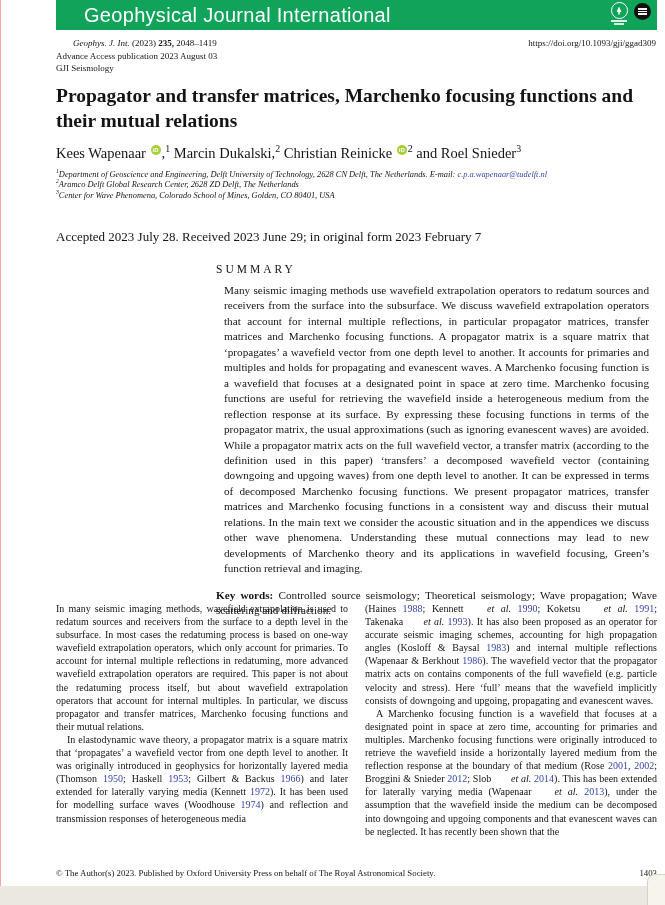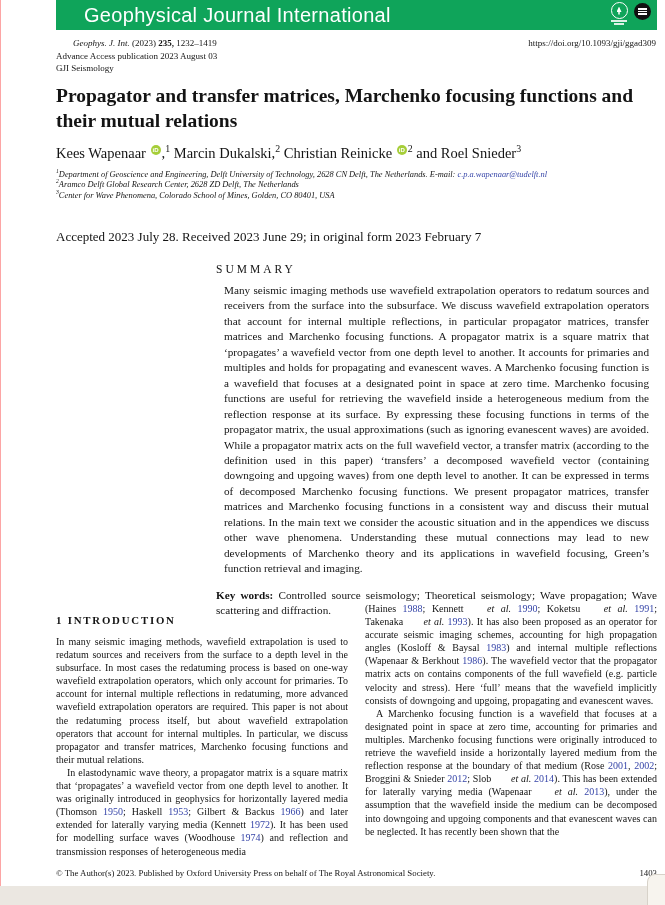--- a/index.html
+++ b/index.html
@@ -87,21 +87,21 @@
         <div class="logo-pub">
           <div class="pub-bar"></div>
           <div class="pub-bar"></div>
           <div class="pub-bar"></div>
         </div>
       </div>
     </div>
 
     <div class="masthead">
       <div class="cite-line">
-        <span><span class="seg seg-i">Geophys. J. Int.</span><span class="seg seg-n"> (2023) </span><span class="seg seg-b">235,</span><span class="seg seg-n"> 1232–1419</span></span>
+        <span><span class="seg seg-i">Geophys. J. Int.</span><span class="seg seg-n"> (2023) </span><span class="seg seg-b">235,</span><span class="seg seg-n"> 2048–1419</span></span>
         <span class="doi">https://doi.org/10.1093/gji/ggad309</span>
       </div>
       <div>Advance Access publication 2023 August 03</div>
       <div>GJI Seismology</div>
     </div>
 
     <h1 class="title">Propagator and transfer matrices, Marchenko focusing functions and their mutual relations</h1>
 
     <div class="authors"><span class="seg seg-n">Kees Wapenaar </span><span class="seg seg-orcid">iD</span><span class="seg seg-n">,</span><span class="seg seg-sup">1</span><span class="seg seg-n"> Marcin Dukalski,</span><span class="seg seg-sup">2</span><span class="seg seg-n"> Christian Reinicke </span><span class="seg seg-orcid">iD</span><span class="seg seg-sup">2</span><span class="seg seg-n"> and Roel Snieder</span><span class="seg seg-sup">3</span></div>
 
@@ -114,21 +114,20 @@
     <div class="accepted">Accepted 2023 July 28. Received 2023 June 29; in original form 2023 February 7</div>
 
     <div class="summary">
       <h2>SUMMARY</h2>
       <p class="body">Many seismic imaging methods use wavefield extrapolation operators to redatum sources and receivers from the surface into the subsurface. We discuss wavefield extrapolation operators that account for internal multiple reflections, in particular propagator matrices, transfer matrices and Marchenko focusing functions. A propagator matrix is a square matrix that ‘propagates’ a wavefield vector from one depth level to another. It accounts for primaries and multiples and holds for propagating and evanescent waves. A Marchenko focusing function is a wavefield that focuses at a designated point in space at zero time. Marchenko focusing functions are useful for retrieving the wavefield inside a heterogeneous medium from the reflection response at its surface. By expressing these focusing functions in terms of the propagator matrix, the usual approximations (such as ignoring evanescent waves) are avoided. While a propagator matrix acts on the full wavefield vector, a transfer matrix (according to the definition used in this paper) ‘transfers’ a decomposed wavefield vector (containing downgoing and upgoing waves) from one depth level to another. It can be expressed in terms of decomposed Marchenko focusing functions. We present propagator matrices, transfer matrices and Marchenko focusing functions in a consistent way and discuss their mutual relations. In the main text we consider the acoustic situation and in the appendices we discuss other wave phenomena. Understanding these mutual connections may lead to new developments of Marchenko theory and its applications in wavefield focusing, Green’s function retrieval and imaging.</p>
       <p class="keywords"><span class="seg seg-b">Key words:</span><span class="seg seg-n">  Controlled source seismology; Theoretical seismology; Wave propagation; Wave scattering and diffraction.</span></p>
     </div>
 
     <div class="columns">
       <div class="col">
-        <h3>1 INTRODUCTION</h3>
         <p><span class="seg seg-n">In many seismic imaging methods, wavefield extrapolation is used to redatum sources and receivers from the surface to a depth level in the subsurface. In most cases the redatuming process is based on one-way wavefield extrapolation operators, which only account for primaries. To account for internal multiple reflections in redatuming, more advanced wavefield extrapolation operators are required. This paper is not about the redatuming process itself, but about wavefield extrapolation operators that account for internal multiples. In particular, we discuss propagator and transfer matrices, Marchenko focusing functions and their mutual relations.</span></p>
         <p class="indent"><span class="seg seg-n">In elastodynamic wave theory, a propagator matrix is a square matrix that ‘propagates’ a wavefield vector from one depth level to another. It was originally introduced in geophysics for horizontally layered media (Thomson </span><span class="seg seg-cite">1950</span><span class="seg seg-n">; Haskell </span><span class="seg seg-cite">1953</span><span class="seg seg-n">; Gilbert &amp; Backus </span><span class="seg seg-cite">1966</span><span class="seg seg-n">) and later extended for laterally varying media (Kennett </span><span class="seg seg-cite">1972</span><span class="seg seg-n">). It has been used for modelling surface waves (Woodhouse </span><span class="seg seg-cite">1974</span><span class="seg seg-n">) and reflection and transmission responses of heterogeneous media</span></p>
       </div>
       <div class="col">
         <p><span class="seg seg-n">(Haines </span><span class="seg seg-cite">1988</span><span class="seg seg-n">; Kennett </span><span class="seg seg-i">et al. </span><span class="seg seg-cite">1990</span><span class="seg seg-n">; Koketsu </span><span class="seg seg-i">et al. </span><span class="seg seg-cite">1991</span><span class="seg seg-n">; Takenaka </span><span class="seg seg-i">et al. </span><span class="seg seg-cite">1993</span><span class="seg seg-n">). It has also been proposed as an operator for accurate seismic imaging schemes, accounting for high propagation angles (Kosloff &amp; Baysal </span><span class="seg seg-cite">1983</span><span class="seg seg-n">) and internal multiple reflections (Wapenaar &amp; Berkhout </span><span class="seg seg-cite">1986</span><span class="seg seg-n">). The wavefield vector that the propagator matrix acts on contains components of the full wavefield (e.g. particle velocity and stress). Here ‘full’ means that the wavefield implicitly consists of downgoing and upgoing, propagating and evanescent waves.</span></p>
         <p class="indent"><span class="seg seg-n">A Marchenko focusing function is a wavefield that focuses at a designated point in space at zero time, accounting for primaries and multiples. Marchenko focusing functions were originally introduced to retrieve the wavefield inside a horizontally layered medium from the reflection response at the boundary of that medium (Rose </span><span class="seg seg-cite">2001</span><span class="seg seg-n">, </span><span class="seg seg-cite">2002</span><span class="seg seg-n">; Broggini &amp; Snieder </span><span class="seg seg-cite">2012</span><span class="seg seg-n">; Slob </span><span class="seg seg-i">et al. </span><span class="seg seg-cite">2014</span><span class="seg seg-n">). This has been extended for laterally varying media (Wapenaar </span><span class="seg seg-i">et al. </span><span class="seg seg-cite">2013</span><span class="seg seg-n">), under the assumption that the wavefield inside the medium can be decomposed into downgoing and upgoing components and that evanescent waves can be neglected. It has recently been shown that the</span></p>
       </div>
     </div>
 
     <div class="footer">

